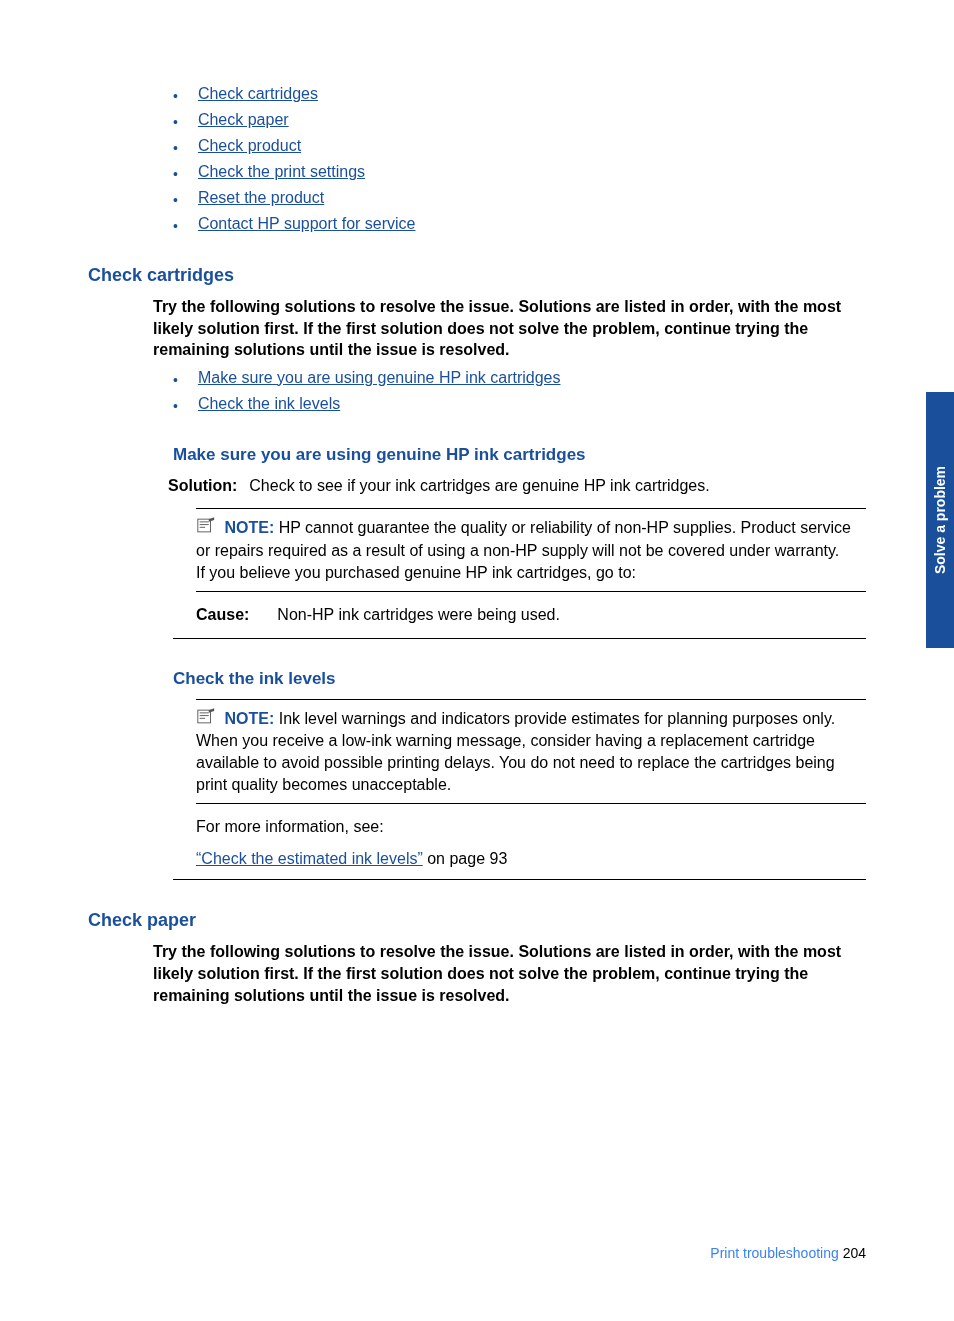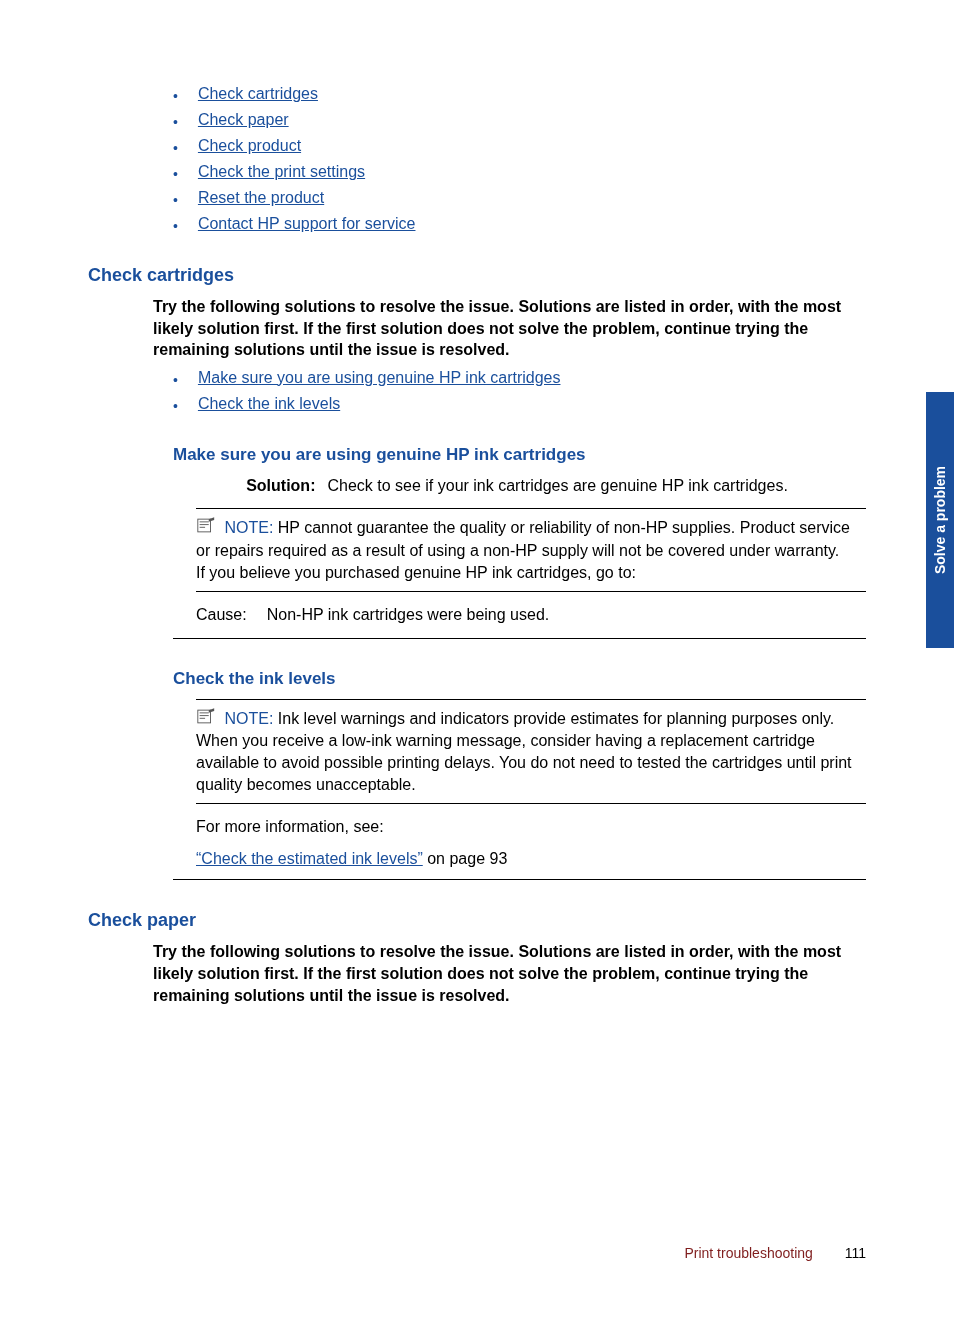--- a/index.html
+++ b/index.html
@@ -61,21 +61,20 @@
       color: #1a4f9c;
       font-weight: bold;
       font-size: 17px;
       margin-left: 85px;
       margin-bottom: 10px;
     }
     .solution-block {
       margin-left: 80px;
       margin-bottom: 12px;
       line-height: 1.35;
-      text-align: center;
     }
     .solution-block .label {
       font-weight: bold;
       margin-right: 12px;
     }
     .para-block {
       margin-left: 108px;
       margin-bottom: 10px;
       line-height: 1.35;
     }
@@ -87,37 +86,37 @@
       margin-bottom: 12px;
       line-height: 1.35;
     }
     .note-icon {
       display: inline-block;
       vertical-align: top;
       margin-right: 4px;
     }
     .note-label {
       color: #1a4f9c;
-      font-weight: normal;
+      font-weight: bold;
     }
     .note-content {
       display: block;
     }
     .note-link-line {
       margin-top: 6px;
     }
     .cause-block {
       margin-left: 108px;
       margin-top: 4px;
       margin-bottom: 12px;
       line-height: 1.35;
     }
     .cause-block .label {
-      font-weight: normal;
-      margin-right: 20px;
+      font-weight: bold;
+      margin-right: 28px;
     }
     .section-divider {
       margin-left: 85px;
       border: none;
       border-top: 1px solid #000;
       margin-top: 2px;
       margin-bottom: 30px;
     }
     .sidebar-tab {
       position: absolute;
@@ -137,22 +136,21 @@
       transform: rotate(-90deg);
       white-space: nowrap;
     }
     .footer {
       position: absolute;
       bottom: 60px;
       right: 88px;
       font-size: 14px;
     }
     .footer-title {
-      color: #7f1d1d;
-      margin-right: 28px;
+      color: #3b82f6;
     }
     .footer-pagenum {
       color: #000;
     }
   </style>
 </head>
 <body>
 
 <div class="page">
 
@@ -223,34 +221,34 @@
 
   <div class="note-box">
     <span class="note-icon">
       <svg width="20" height="17" viewBox="0 0 22 18">
           <rect x="2" y="2" width="14" height="14" fill="none" stroke="#555" stroke-width="1"></rect>
           <path d="M4 5h10M4 8h10M4 11h6" stroke="#555" stroke-width="1"></path>
           <path d="M14 2 l6 -2 l0 3 l-6 2 z" fill="#555"></path>
         </svg>
     </span>
     <span class="note-label">NOTE:</span>
-    <span>Ink level warnings and indicators provide estimates for planning purposes only. When you receive a low-ink warning message, consider having a replacement cartridge available to avoid possible printing delays. You do not need to tested the cartridges until print quality becomes unacceptable.</span>
+    <span>Ink level warnings and indicators provide estimates for planning purposes only. When you receive a low-ink warning message, consider having a replacement cartridge available to avoid possible printing delays. You do not need to replace the cartridges being print quality becomes unacceptable.</span>
   </div>
 
   <p class="para-block">For more information, see:</p>
   <p class="para-block">
     <a class="link">“Check the estimated ink levels”</a><span> on page 93</span>
   </p>
   <hr class="section-divider">
 
   <h2 class="section-heading">Check paper</h2>
   <p class="body-text">Try the following solutions to resolve the issue. Solutions are listed in order, with the most likely solution first. If the first solution does not solve the problem, continue trying the remaining solutions until the issue is resolved.</p>
 
 </div>
 
 <div class="sidebar-tab">
   <span>Solve a problem</span>
 </div>
 
 <div class="footer">
   <span class="footer-title">Print troubleshooting</span>
-  <span class="footer-pagenum">111</span>
+  <span class="footer-pagenum">204</span>
 </div>
 
 </body></html>

